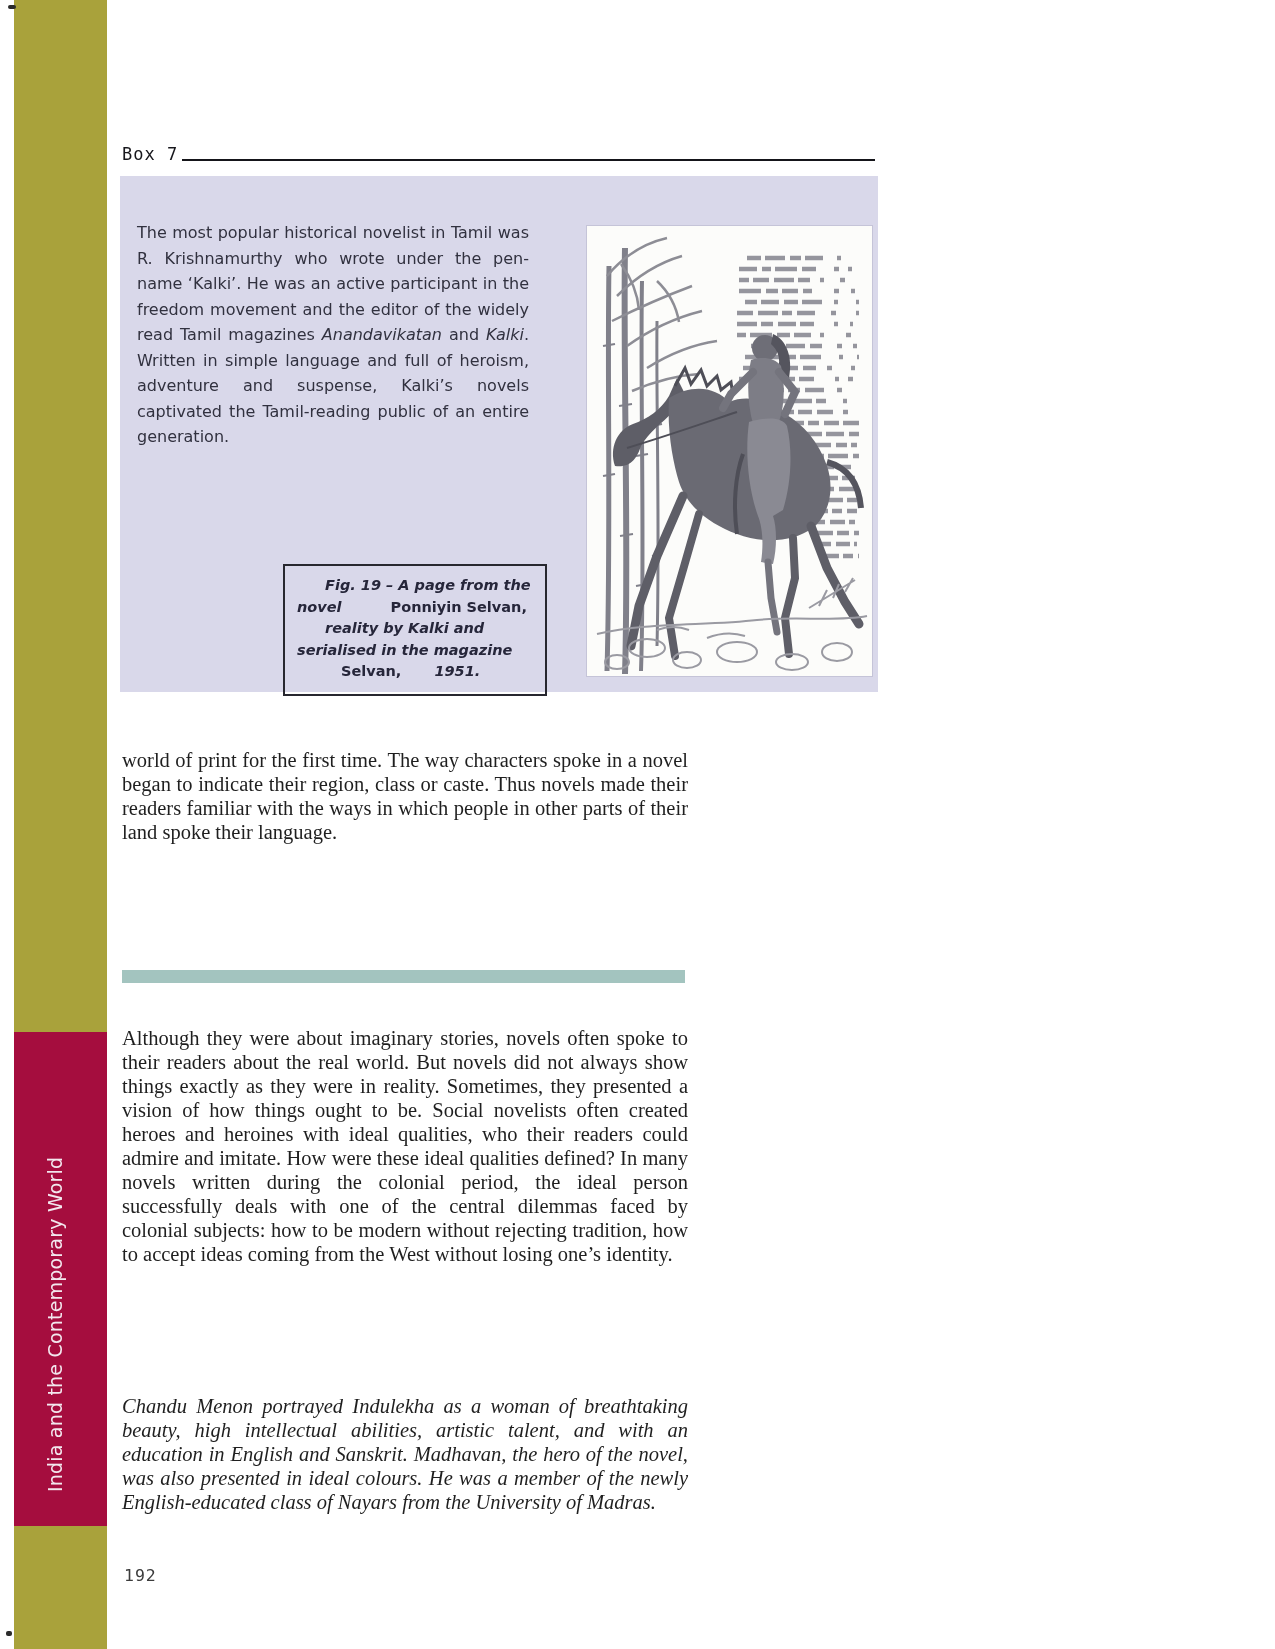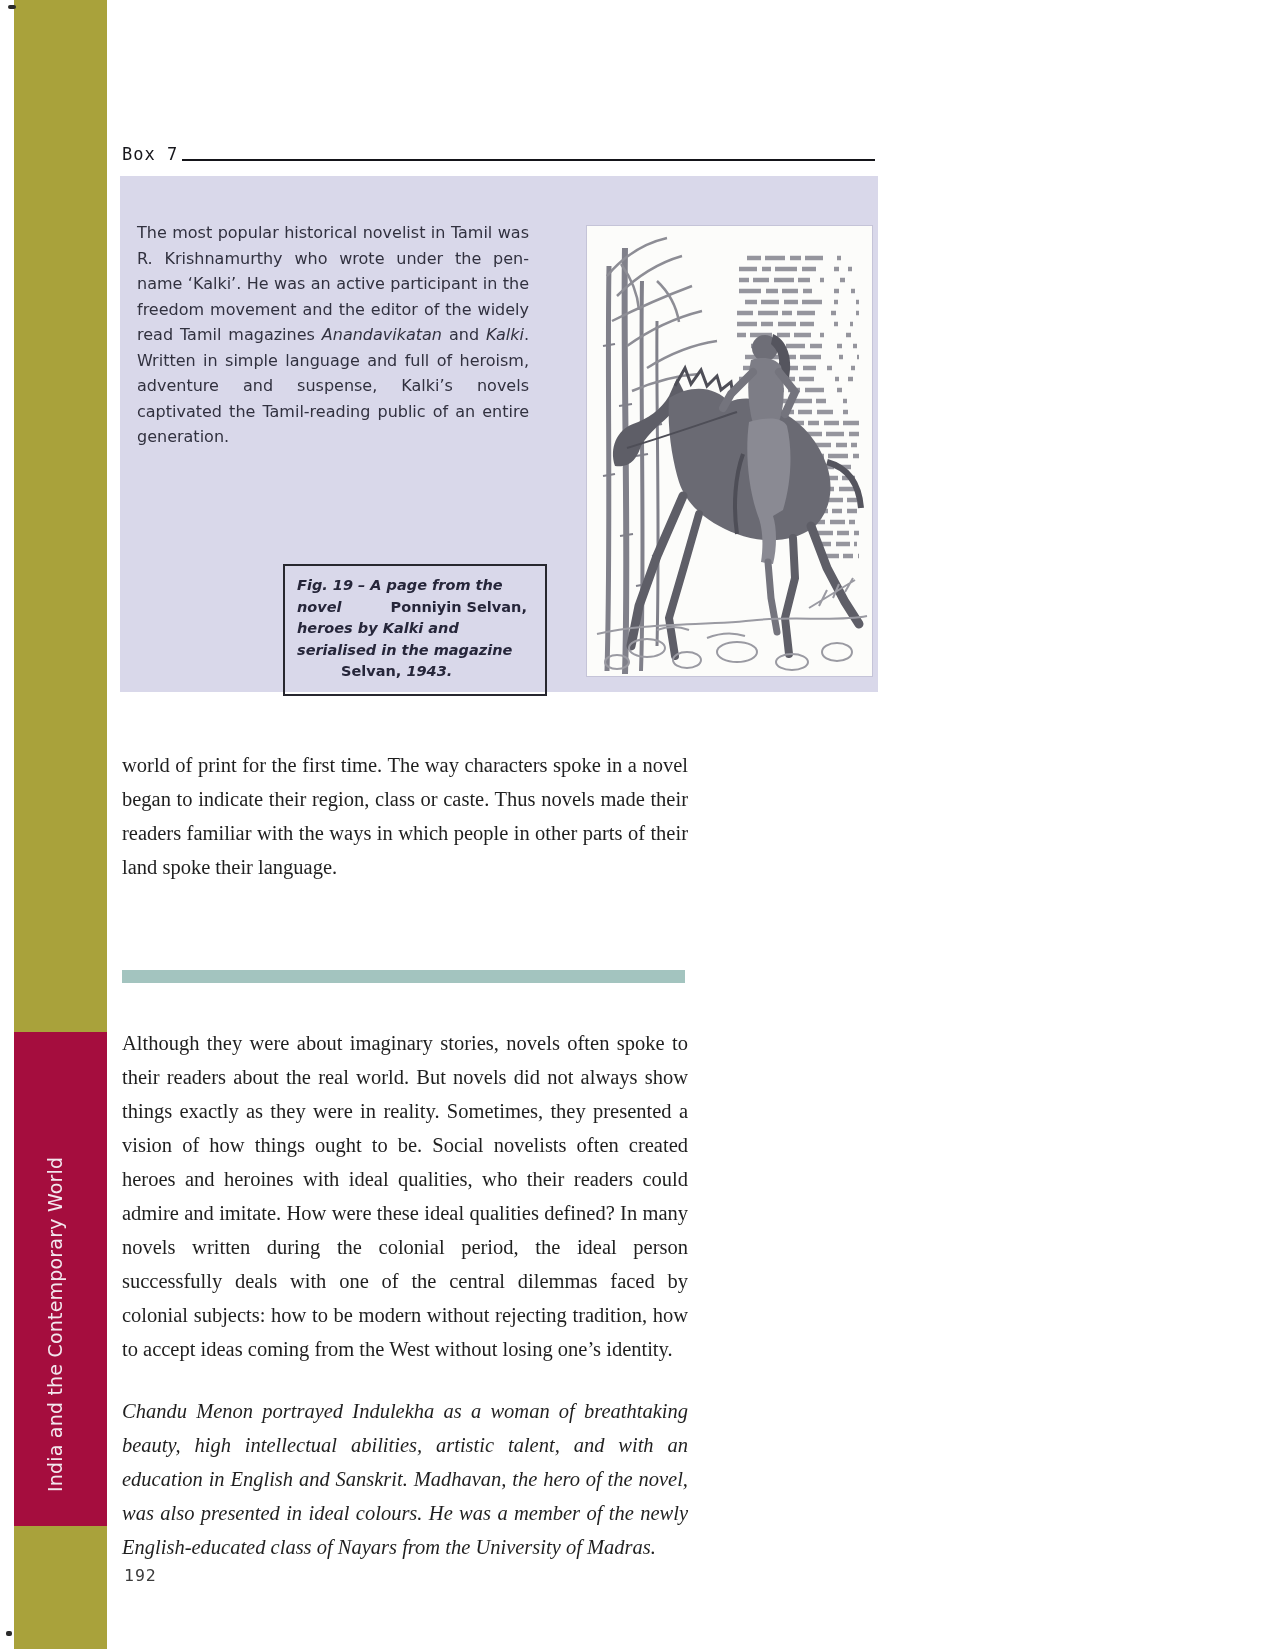--- a/index.html
+++ b/index.html
@@ -62,28 +62,28 @@
     box-shadow:0 0 0 1px #c5c4d8;
   }
   .caption{
     position:absolute;left:163px;top:388px;width:238px;
     border:2px solid #27272f;
     padding:9px 10px 11px 12px;
     font-family:"DejaVu Sans", sans-serif;
     font-size:14.5px;line-height:21.5px;font-weight:bold;
     color:#26263a;
   }
-  .caption .ci{font-style:italic;}
+  .caption .ci{font-style:italic;margin-left:28px;}
   .caption .cb{font-style:normal;margin-left:44px;}
 
   
   .body{
     position:absolute;left:122px;width:566px;margin:0;
     font-family:"Liberation Serif", serif;
-    font-size:20.5px;line-height:34px;color:var(--body-text,#1f1f1f);
+    font-size:20.5px;line-height:24px;color:var(--body-text,#1f1f1f);
     text-align:justify;
   }
   .p1{top:748px;}
   .p2{top:1026px;}
   .p3{top:1394px;font-style:italic;}
 
   .heading-row{
     position:absolute;left:122px;top:968px;width:563px;
     display:flex;align-items:center;gap:12px;
   }
@@ -205,21 +205,21 @@
         <ellipse cx="60" cy="422" rx="18" ry="9"></ellipse>
         <ellipse cx="100" cy="434" rx="14" ry="8"></ellipse>
         <ellipse cx="150" cy="426" rx="20" ry="10"></ellipse>
         <ellipse cx="205" cy="436" rx="16" ry="8"></ellipse>
         <ellipse cx="250" cy="426" rx="15" ry="9"></ellipse>
         <path d="M222 382 L268 354 M232 380 L240 364 M246 372 L252 358 M258 366 L266 352"></path>
         <path d="M120 412 Q140 404 158 410 M70 404 Q86 398 102 404"></path>
       </g>
     </svg>
 
-    <div class="caption"><span class="ci">Fig. 19 – A page from the novel </span><span class="cb">Ponniyin Selvan,</span><span class="ci"> heroes by Kalki and serialised in the magazine </span><span class="cb">Selvan,</span><span class="ci"> 1943.</span></div>
+    <div class="caption"><span class="ci">Fig. 19 – A page from the novel </span><span class="cb">Ponniyin Selvan,</span><span class="ci"> reality by Kalki and serialised in the magazine </span><span class="cb">Selvan,</span><span class="ci"> 1951.</span></div>
   </div>
 
   <p class="body p1">world of print for the first time. The way characters spoke in a novel began to indicate their region, class or caste. Thus novels made their readers familiar with the ways in which people in other parts of their land spoke their language.</p>
 
   <div class="heading-row">
     <span class="hbar"></span>
   </div>
 
   <p class="body p2">Although they were about imaginary stories, novels often spoke to their readers about the real world. But novels did not always show things exactly as they were in reality. Sometimes, they presented a vision of how things ought to be. Social novelists often created heroes and heroines with ideal qualities, who their readers could admire and imitate. How were these ideal qualities defined? In many novels written during the colonial period, the ideal person successfully deals with one of the central dilemmas faced by colonial subjects: how to be modern without rejecting tradition, how to accept ideas coming from the West without losing one’s identity.</p>
   <p class="body p3">Chandu Menon portrayed Indulekha as a woman of breathtaking beauty, high intellectual abilities, artistic talent, and with an education in English and Sanskrit. Madhavan, the hero of the novel, was also presented in ideal colours. He was a member of the newly English-educated class of Nayars from the University of Madras.</p>

